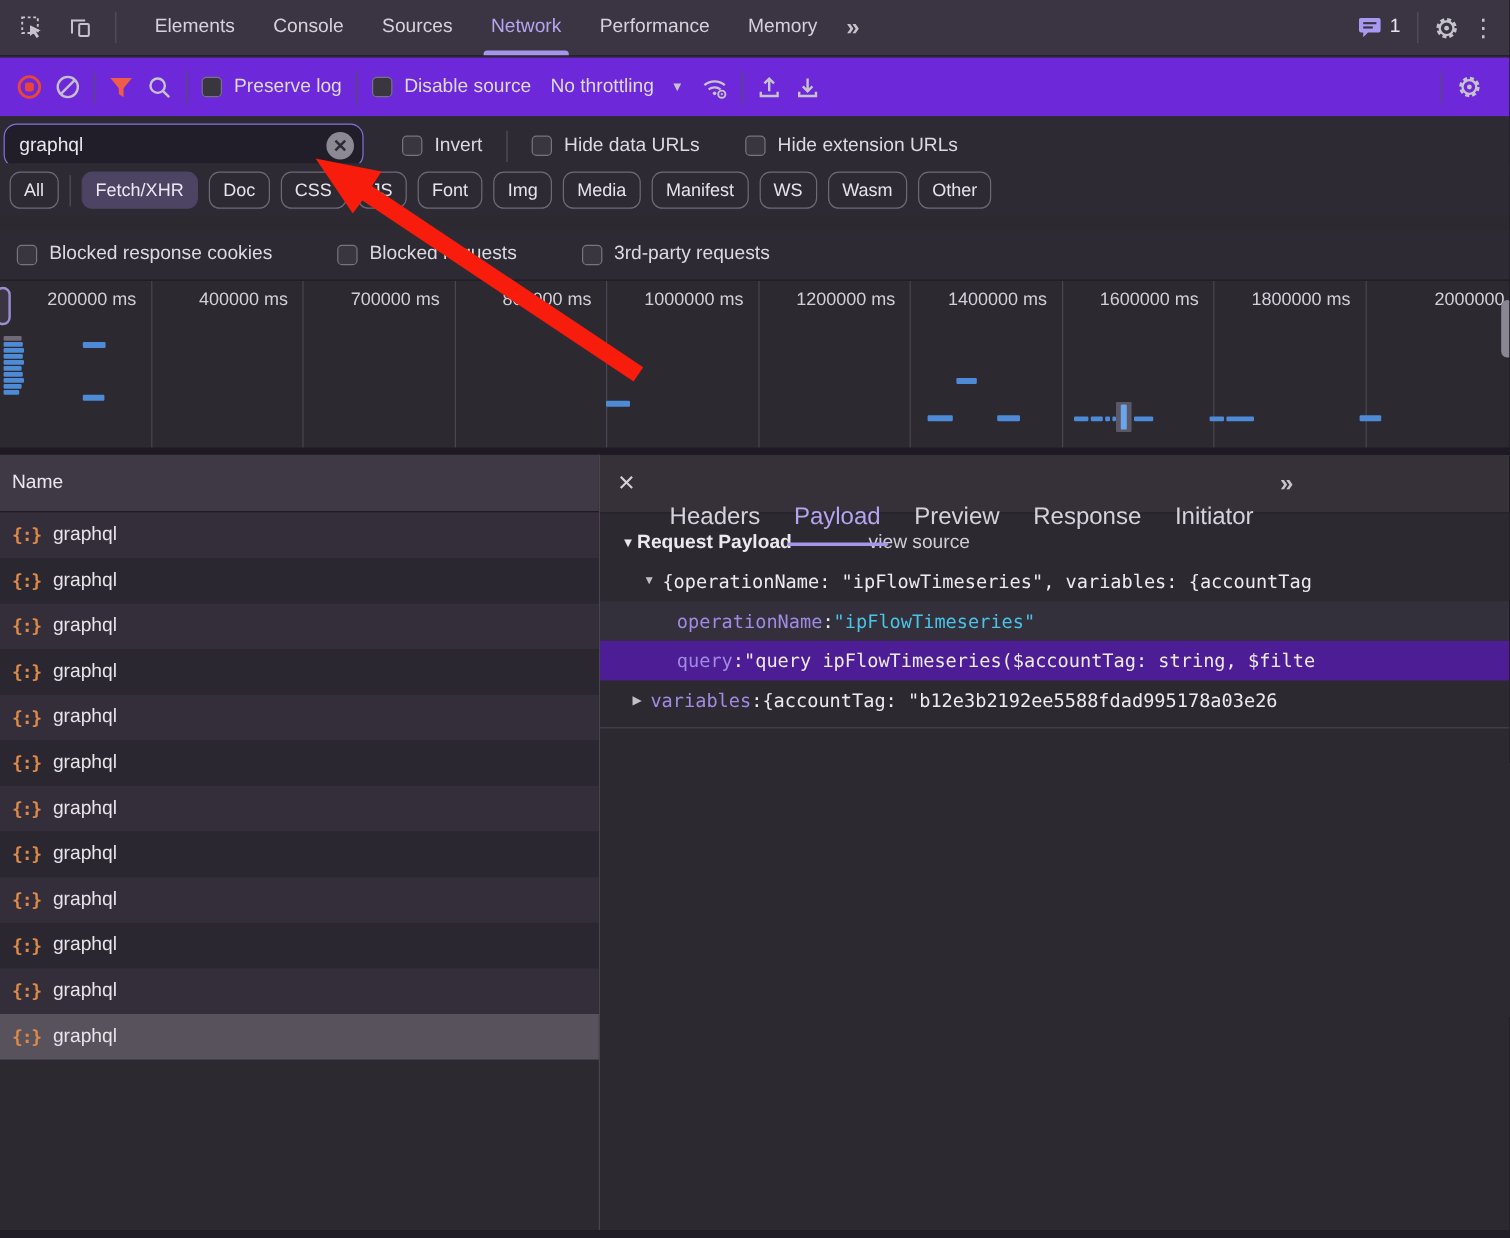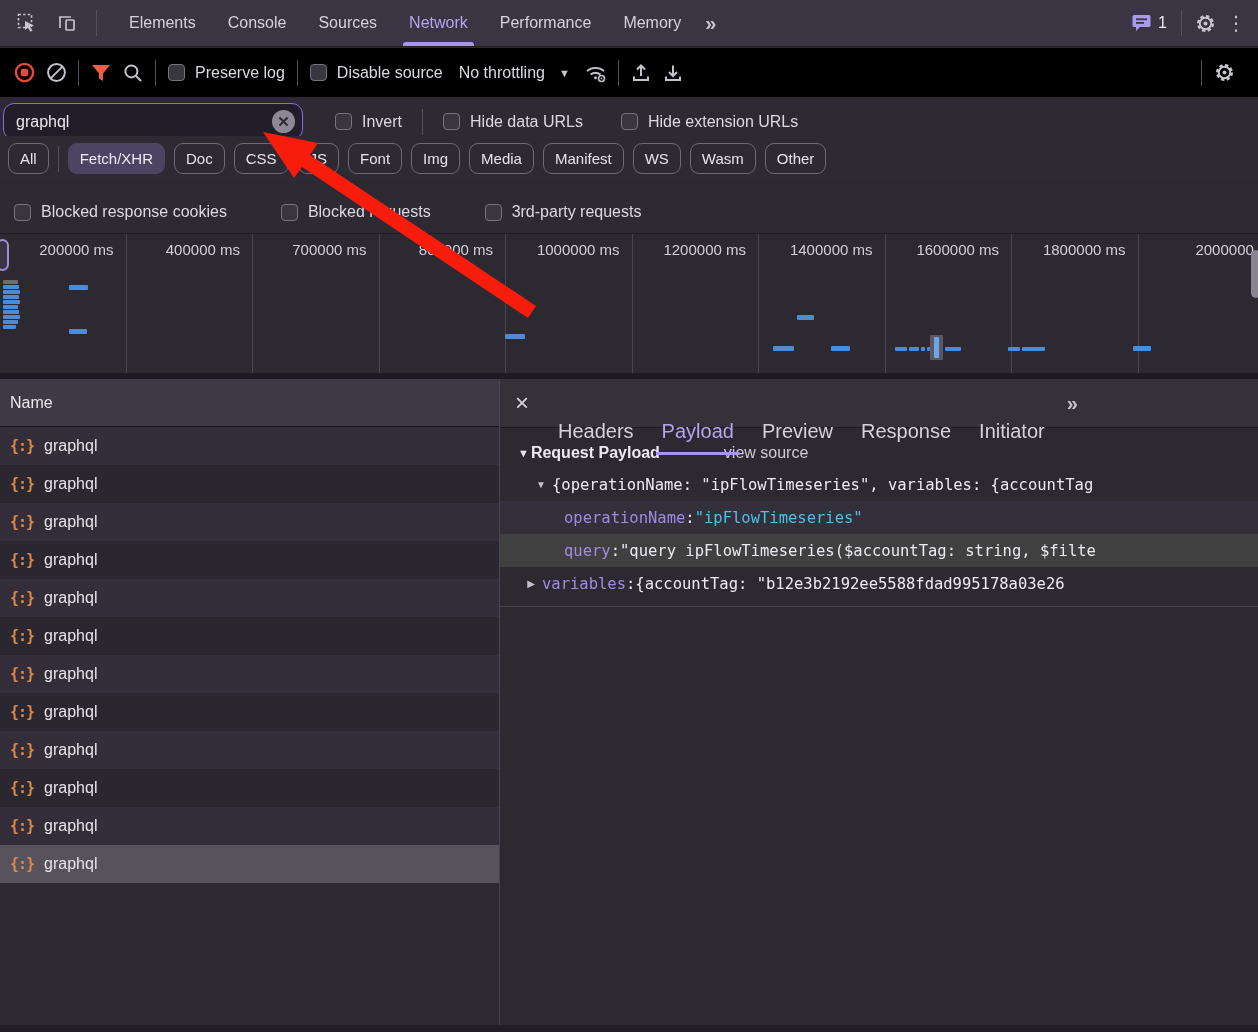--- a/index.html
+++ b/index.html
@@ -21,21 +21,21 @@
     color:#d6d2dc; position:relative; cursor:default; }
   .tab.active { color:#b5a4ef; }
   .tab.active::after { content:""; position:absolute; left:10px; right:10px; bottom:0;
     height:4px; border-radius:3px 3px 0 0; background:#a596ec; }
   .tabbar .right { margin-left:auto; display:flex; align-items:center; padding-right:8px; }
   .badge { display:flex; align-items:center; gap:7px; font-size:16px; color:#e7e4ec; padding:0 8px; }
   .kebab { font-size:20px; letter-spacing:0; color:#c7c3cd; width:28px; text-align:center; }
   .morechev { color:#c7c3cd; font-size:20px; padding:0 8px; font-weight:bold; }
   
   .toolbar { position:absolute; top:48px; left:0; width:100%; height:49px;
-    background:#000000; display:flex; align-items:center; padding:0 8px; }
+    background:#6d28d9; display:flex; align-items:center; padding:0 8px; }
   .tb-ic { width:32px; height:32px; display:flex; align-items:center; justify-content:center; }
   .chk { display:flex; align-items:center; gap:10px; font-size:16px; color:#dcd9e0; padding:0 6px; white-space:nowrap; }
   .box { width:17px; height:17px; border:1.5px solid #787380; border-radius:4px; background:#3a3640; flex:none; }
   .throttle { display:flex; align-items:center; gap:14px; font-size:16px; color:#dcd9e0; padding:0 10px; }
   .caret { font-size:11px; color:#c7c3cd; }
   .toolbar .spacer { flex:1; }
   
   .filterrow { position:absolute; top:97px; left:0; width:100%; height:49px;
     background:#2e2a33; display:flex; align-items:center; }
   .filterbox { position:relative; margin-left:3px; width:300px; height:37px;
@@ -91,21 +91,21 @@
     height:3px; border-radius:2px; background:#a596ec; }
   .payload { flex:1; background:#2d2931; overflow:hidden; font-size:16px; }
   .p-title { height:40px; display:flex; align-items:center; padding:10px 0 0 18px; gap:0; }
   .p-title .tri { font-size:11px; color:#e9e7ee; margin-right:2px; }
   .p-title b { font-size:16px; color:#eceaf0; font-weight:bold; }
   .p-viewsrc { margin-left:64px; color:#d0cdd6; }
   .p-row { height:33px; display:flex; align-items:center; white-space:nowrap; overflow:hidden;
     font-family:"DejaVu Sans Mono",monospace; font-size:15.5px; color:#eceaf0; }
   .p-row .tri { font-family:"Liberation Sans",sans-serif; font-size:10px; color:#c3bfca; width:22px; text-align:center; flex:none; }
   .p-row .key { color:#a18ae2; }
-  .p-row.hl { background:#404040;text-align:right; }
+  .p-row.hl { background:#4c1d95;text-align:right; }
   .p-row.band { background:#332f3b; }
   .p-divider { height:1px; background:#47424d; margin-top:6px; }
   
   .arrow-overlay { position:absolute; inset:0; pointer-events:none; z-index:50; }
   .bottom-edge { position:absolute; left:0; bottom:0; width:100%; height:7px; background:#211e27; }
 </style>
 </head>
 <body>
 
 <div class="devtools">

